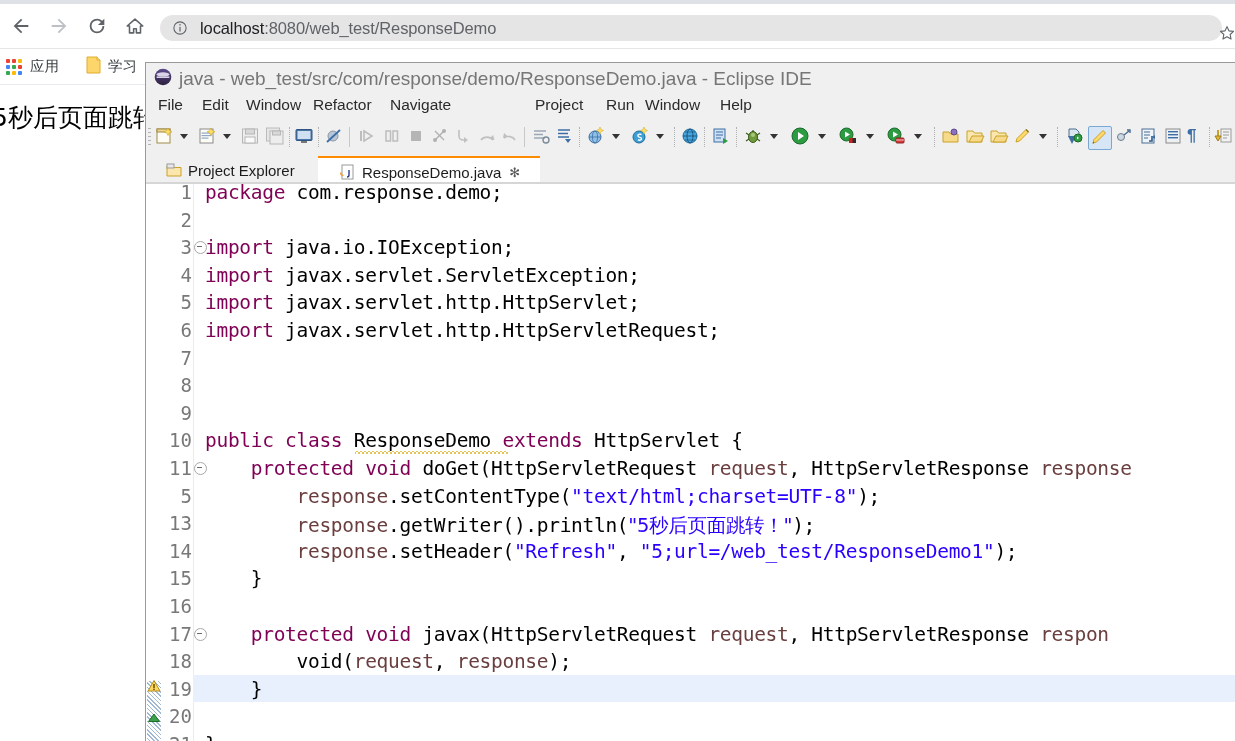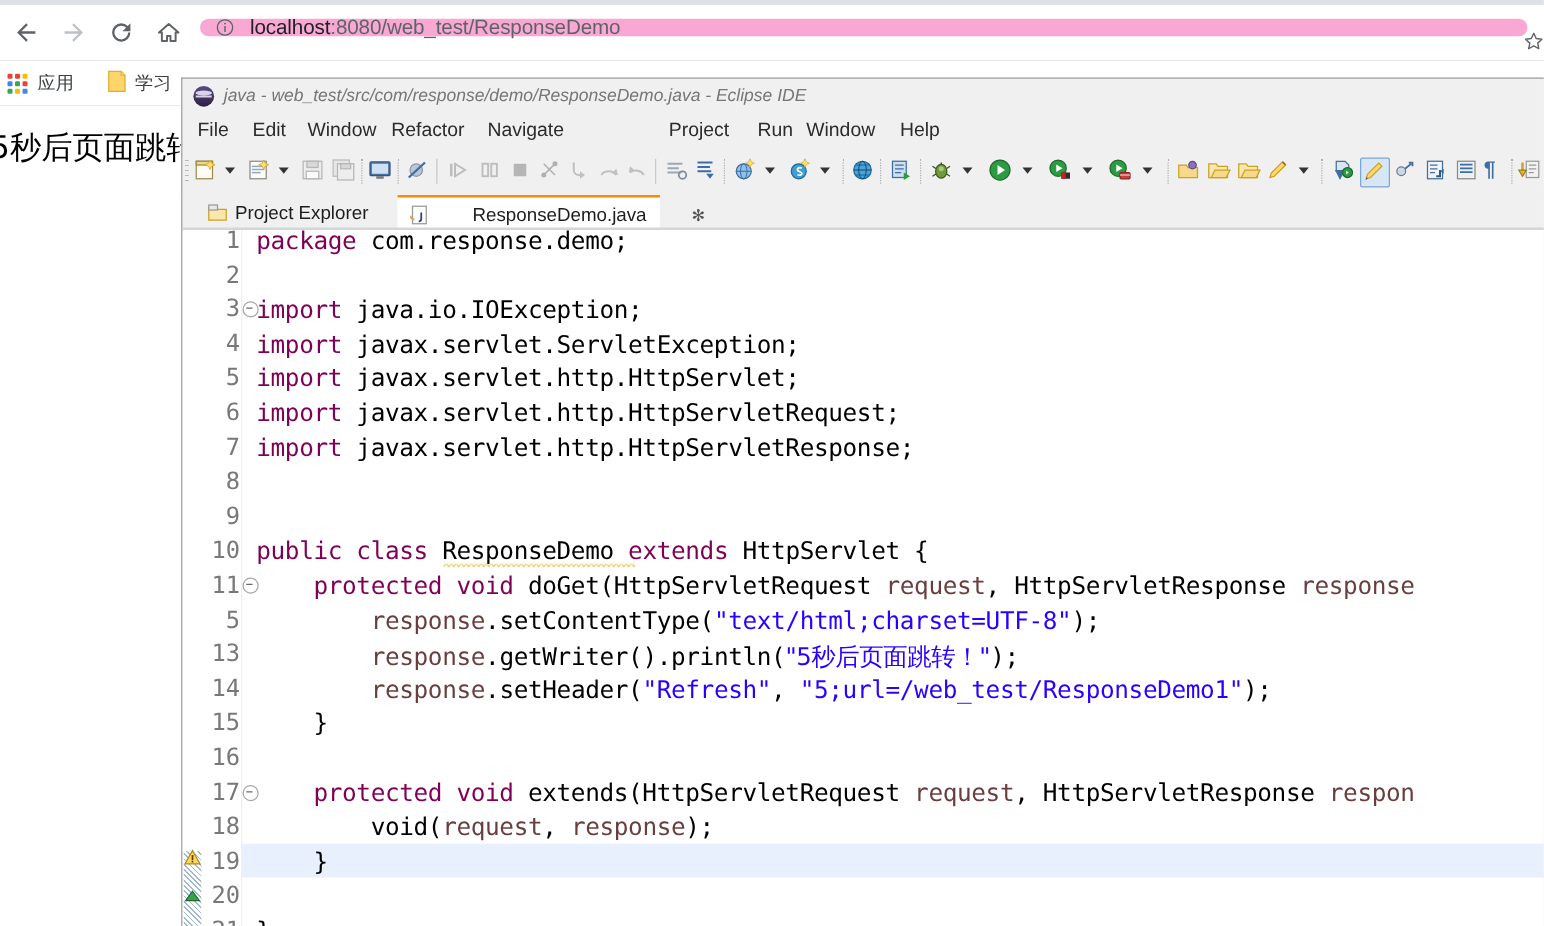--- a/index.html
+++ b/index.html
@@ -16,21 +16,21 @@
   #tabstrip-remainder{position:absolute;left:1046px;top:0;width:189px;height:4px;background:#dee1e6;}
 
   #nav-bar{position:absolute;left:0;top:4px;width:1235px;height:44px;background:#fff;border-bottom:1px solid #e4e6e8;}
   .nav-btn{position:absolute;top:9px;width:26px;height:26px;display:flex;align-items:center;justify-content:center;}
   .nav-btn svg{display:block;}
   #back-btn{left:8px;}
   #forward-btn{left:46px;}
   #reload-btn{left:84px;}
   #home-btn{left:122px;}
 
-  #omnibox{position:absolute;left:160px;top:11px;width:1062px;height:14px;border-radius:13px;background:#f9a8d4;display:flex;align-items:center;}
+  #omnibox{position:absolute;left:160px;top:11px;width:1062px;height:26px;border-radius:13px;background:#e5e5e5;display:flex;align-items:center;}
   #site-info-icon{margin-left:12px;width:16px;height:16px;flex:0 0 auto;}
   #url-text{margin-left:12px;font-size:16.5px;color:#5f6368;letter-spacing:-0.1px;white-space:nowrap;}
   #url-text .host{color:#202124;}
   #star-btn{position:absolute;left:1218px;top:20px;width:18px;height:18px;}
 
   #bookmarks-bar{position:absolute;left:0;top:49px;width:1235px;height:35px;background:#fff;border-bottom:1px solid #e8eaed;}
   #apps-grid{position:absolute;left:6px;top:10px;width:16px;height:16px;}
   .dot{position:absolute;width:4px;height:4px;border-radius:1px;}
   #apps-label{position:absolute;left:30px;top:8px;font-size:14.5px;color:#3c4043;}
   #bm-folder-icon{position:absolute;left:86px;top:7px;width:15px;height:18px;}
@@ -39,21 +39,21 @@
   #page-viewport{position:absolute;left:0;top:85px;width:1235px;height:656px;background:#fff;}
   #page-text{position:absolute;left:-8px;top:16px;font-size:25px;color:#000;white-space:nowrap;font-family:"DejaVu Sans", sans-serif;}
   #page-vline{position:absolute;left:145px;top:0px;width:1px;height:656px;background:#e6e6e6;}
 
   
   #eclipse{position:absolute;left:145px;top:62px;width:1090px;height:679px;background:#f0f0f0;
            border-left:1px solid #9a9a9a;border-top:1px solid #9a9a9a;overflow:hidden;}
 
   #ecl-titlebar{position:absolute;left:0;top:0;width:1090px;height:28px;background:#f0f0f0;}
   #ecl-logo{position:absolute;left:8px;top:5px;width:18px;height:18px;}
-  #ecl-title{position:absolute;left:33px;top:5px;font-size:14px;color:#767676;white-space:nowrap;font-style:italic;}
+  #ecl-title{position:absolute;left:33px;top:5px;font-size:19px;color:#767676;white-space:nowrap;}
 
   #ecl-menubar{position:absolute;left:0;top:28px;width:1090px;height:29px;background:#f0f0f0;}
   .menu-item{position:absolute;top:4px;font-size:15.5px;color:#2b2b2b;white-space:nowrap;padding:1px 4px;cursor:default;}
 
   #ecl-toolbar{position:absolute;left:0;top:57px;width:1090px;height:36px;background:#f0f0f0;border-bottom:1px solid #d6d6d6;}
   .tb{position:absolute;top:6px;height:22px;}
   .tb-sep{position:absolute;top:7px;width:1px;height:20px;border-left:1px dotted #b0b0b0;}
   .tb-bar{position:absolute;top:7px;width:1px;height:20px;background:#c8c8c8;}
   .tb-grip{position:absolute;top:8px;width:3px;height:18px;
            background-image:linear-gradient(to bottom,#b5b5b5 1px,transparent 1px);
@@ -474,21 +474,21 @@
     <div class="etab" style="left:12px;width:172px;padding-left:8px;">
       <span style="margin-right:6px;display:inline-flex;">
         <svg width="16" height="16" viewBox="0 0 16 16">
             <path d="M1 4h5l1 1.5h8V14H1z" fill="#fbe6ae" stroke="#c9a227"></path>
             <rect x="1" y="2" width="7" height="4" fill="#e8e8e8" stroke="#9a9a9a"></rect>
           </svg>
       </span>
       <span>Project Explorer</span>
     </div>
 
-    <div class="etab active" style="left:172px;width:200px;padding-left:10px;gap:28px;">
+    <div class="etab active" style="left:172px;width:200px;padding-left:22px;">
       <span style="margin-right:6px;display:inline-flex;">
         <svg width="16" height="16" viewBox="0 0 16 16">
             <rect x="2" y="1" width="11" height="14" fill="#fff" stroke="#9a9a9a"></rect>
             <path d="M9 6v5a2 2 0 01-2 2" fill="none" stroke="#2b3c8a" stroke-width="1.4"></path>
             <path d="M0.5 8.5a3 3 0 003 3" fill="none" stroke="#e8a33a" stroke-width="1.6"></path>
           </svg>
       </span>
       <span>ResponseDemo.java</span>
       <span style="margin-left:8px;color:#555;font-size:13px;">✻</span>
     </div>
@@ -535,21 +535,20 @@
         <div class="code-line" style="top: 132px;">
           <div class="lnum-wrap">
             <span class="lnum">6</span>
           </div>
           <span class="ltext"><span class="kw">import </span><span class="pl">javax.servlet.http.HttpServletRequest;</span></span>
         </div>
         <div class="code-line" style="top: 159.6px;">
           <div class="lnum-wrap">
             <span class="lnum">7</span>
           </div>
-          <span class="ltext"><span class="kw">import </span><span class="pl">javax.servlet.http.HttpServletResponse;</span></span>
         </div>
         <div class="code-line" style="top: 187.2px;">
           <div class="lnum-wrap">
             <span class="lnum">8</span>
           </div>
           <span class="ltext"></span>
         </div>
         <div class="code-line" style="top: 214.8px;">
           <div class="lnum-wrap">
             <span class="lnum">9</span>
@@ -597,21 +596,21 @@
           <div class="lnum-wrap">
             <span class="lnum">16</span>
           </div>
           <span class="ltext"></span>
         </div>
         <div class="code-line" style="top: 435.6px;">
           <div class="lnum-wrap">
             <span class="lnum">17</span>
           </div>
           <span class="fold-minus" style="left: 48px; top: 8px;"></span>
-          <span class="ltext"><span class="pl">    </span><span class="kw">protected void </span><span class="pl">extends(HttpServletRequest </span><span class="lv">request</span><span class="pl">, HttpServletResponse </span><span class="lv">respon</span></span>
+          <span class="ltext"><span class="pl">    </span><span class="kw">protected void </span><span class="pl">javax(HttpServletRequest </span><span class="lv">request</span><span class="pl">, HttpServletResponse </span><span class="lv">respon</span></span>
         </div>
         <div class="code-line" style="top: 463.2px;">
           <div class="lnum-wrap">
             <span class="lnum">18</span>
           </div>
           <span class="ltext"><span class="pl">        void(</span><span class="lv">request</span><span class="pl">, </span><span class="lv">response</span><span class="pl">);</span></span>
         </div>
         <div class="hl" style="top: 490.8px;"></div>
         <div class="code-line" style="top: 490.8px;">
           <div class="lnum-wrap">

